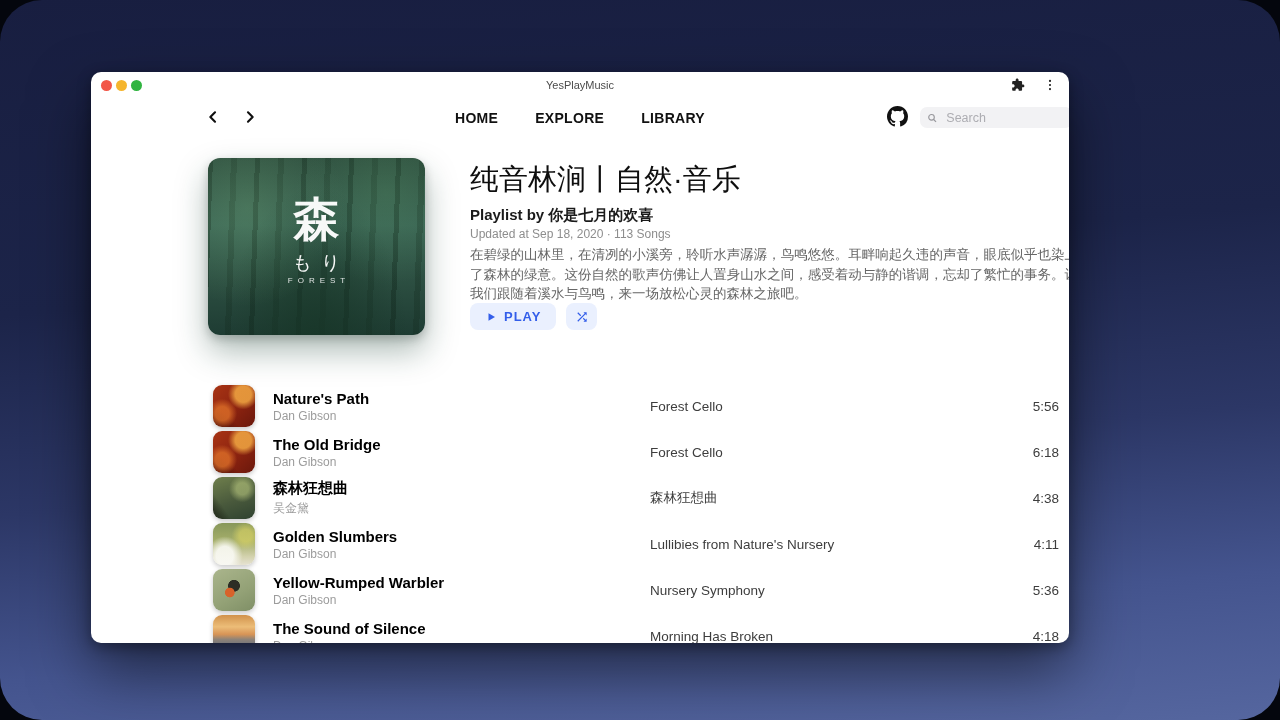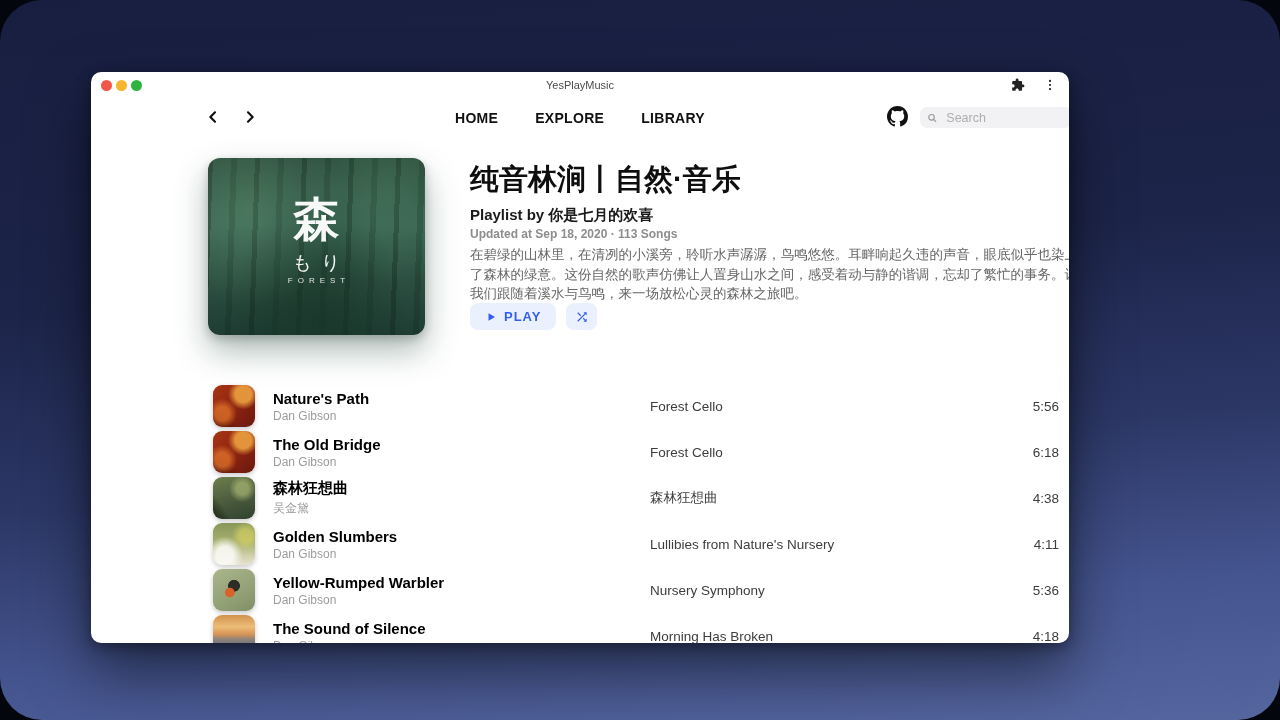--- a/index.html
+++ b/index.html
@@ -42,23 +42,23 @@
       radial-gradient(ellipse at 50% 108%, rgba(24,54,40,.9), transparent 60%),
       repeating-linear-gradient(92deg, rgba(14,34,24,.38) 0 5px, transparent 5px 23px, rgba(18,40,28,.28) 23px 29px, transparent 29px 47px),
       linear-gradient(180deg,#2f5040 0%,#396353 38%,#2b4d40 72%,#1e3c33 100%);
     display:flex; align-items:center; justify-content:center; }
   .cover-text { display:flex; flex-direction:column; align-items:center; transform:translateY(-6px);
     color:rgba(255,255,255,.96); text-align:center; }
   .cover-kanji { font-size:46px; line-height:1; font-weight:600; }
   .cover-kana { font-size:19px; margin-top:8px; letter-spacing:9px; padding-left:9px; }
   .cover-cap { font-size:8px; letter-spacing:5px; padding-left:5px; opacity:.9; }
 
-  .pl-title { position:absolute; left:379px; top:88px; font-size:29px; font-weight:700; color:#0e0e0e; }
+  .pl-title { position:absolute; left:379px; top:88px; font-size:29px; font-weight:400; color:#0e0e0e; }
   .pl-byline { position:absolute; left:379px; top:134px; font-size:15px; font-weight:700; color:#1a1a1a; }
-  .pl-meta { position:absolute; left:379px; top:155px; font-size:12px; color:#8d8d8d;font-weight:bold; }
+  .pl-meta { position:absolute; left:379px; top:155px; font-size:12px; color:#8d8d8d; }
   .pl-desc { position:absolute; left:379px; top:173px; width:608px; font-size:13.5px;
     line-height:19.5px; color:#666; text-align:justify; }
   .pl-actions { position:absolute; left:379px; top:231px; display:flex; gap:10px; }
   .btn { display:inline-flex; align-items:center; justify-content:center; gap:7px;
     border:0; border-radius:8px; cursor:pointer; height:27px; }
   .btn-play { padding:4px 15px; font-size:13px; font-weight:700; letter-spacing:1px; font-family:inherit; }
   .btn-shuffle { width:31px; }
 
   
   .tracks { position:absolute; left:122px; top:311px; width:846px; }

